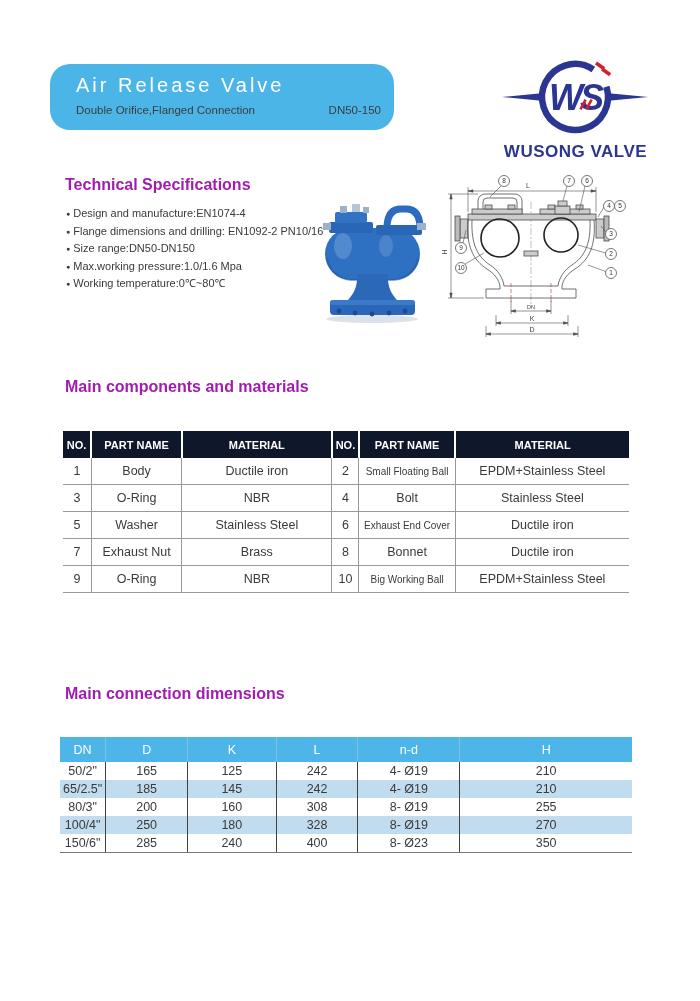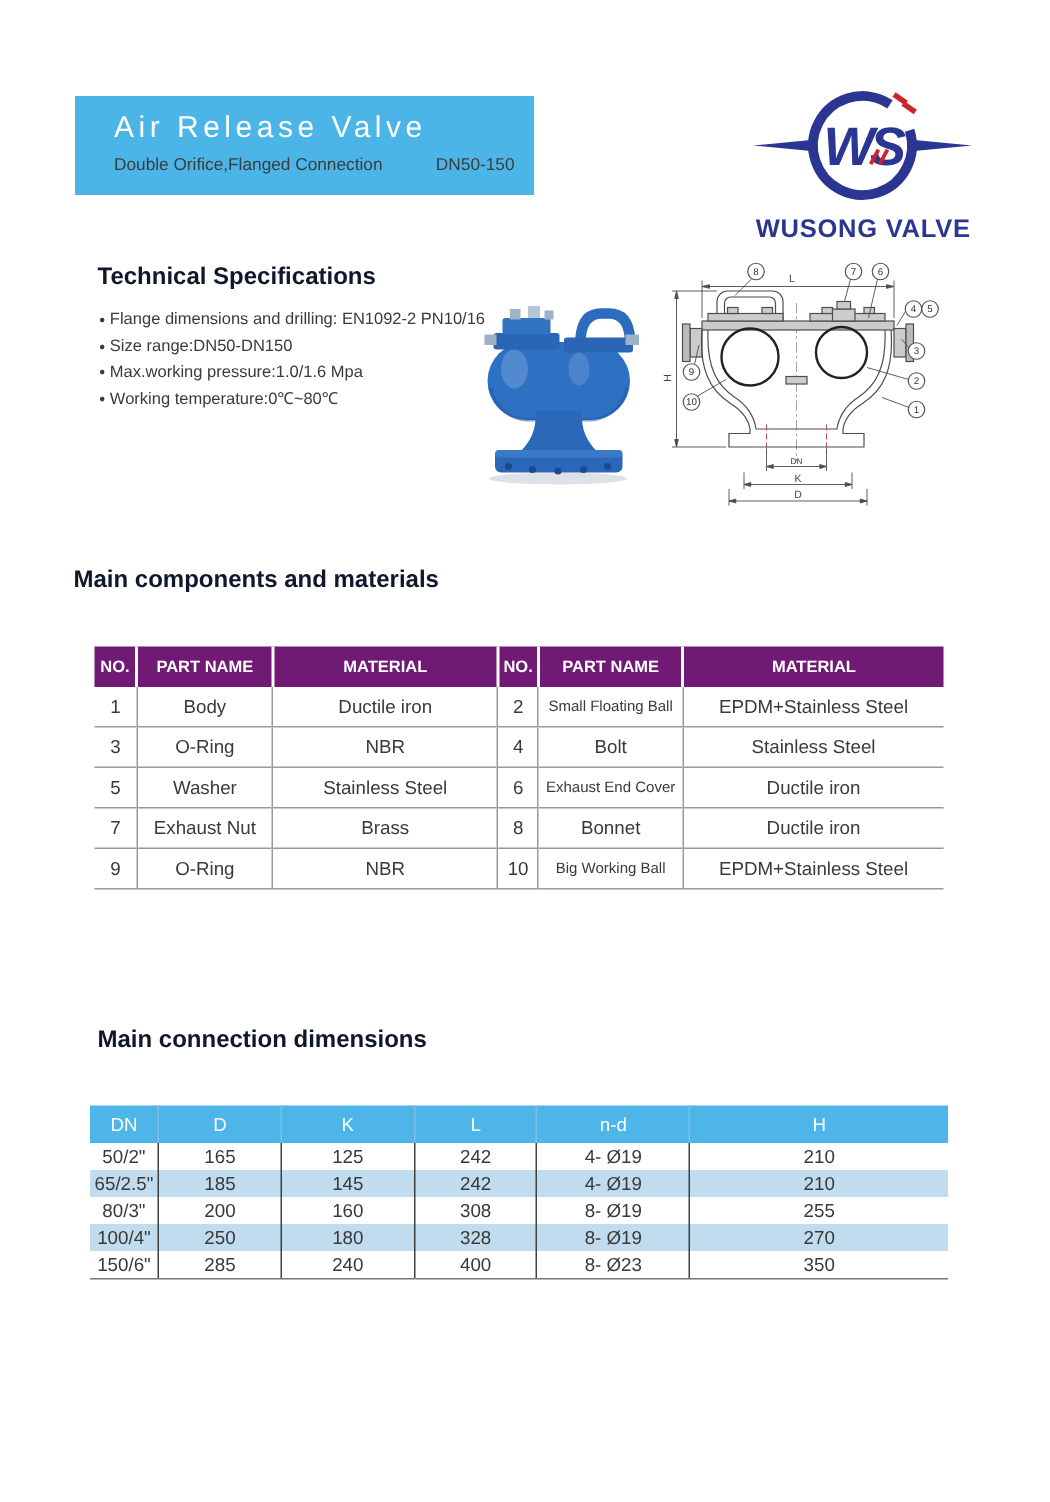--- a/index.html
+++ b/index.html
@@ -1,46 +1,46 @@
 <!DOCTYPE html>
 <html><head>
 <meta charset="utf-8">
 <style>
   html,body{margin:0;padding:0;background:#fff;}
   #page{position:relative;width:700px;height:1001px;background:#fff;overflow:hidden;
         font-family:"Liberation Sans",sans-serif;color:#3a3a3a;}
 
   
-  .banner{position:absolute;left:50px;top:64px;width:306px;height:66px;background:#4cb5e8;}
+  .banner{position:absolute;left:50px;top:64px;width:344px;height:66px;background:#4cb5e8;border-radius:20px;}
   .banner .title{margin:10px 0 0 26px;font-size:20px;font-weight:normal;color:#ffffff;letter-spacing:3px;}
   .banner .sub{display:flex;justify-content:space-between;margin:7px 13px 0 26px;
                font-size:11.5px;font-weight:normal;color:#3c3c3c;}
 
   
   .logo{position:absolute;left:498px;top:50px;width:155px;text-align:center;}
   .logo .wordmark{color:#2b3592;font-weight:bold;font-size:17px;letter-spacing:.5px;margin-top:-4px;}
 
   
-  .section-heading{position:absolute;color:#0f172a;font-size:16px;font-weight:600;}
+  .section-heading{position:absolute;color:#a21caf;font-size:16px;font-weight:600;}
   #spec-heading{left:65px;top:176px;}
-  #comp-heading{left:49px;top:378px;}
+  #comp-heading{left:65px;top:378px;}
   #dim-heading{left:65px;top:685px;}
 
   
   .spec-list{position:absolute;left:66px;top:205px;}
   .spec-list .item{font-size:11px;line-height:17.5px;color:#3a3a3a;}
   .spec-list .item::before{content:"●";font-size:7px;vertical-align:1px;margin-right:3px;}
 
   
   .photo{position:absolute;left:305px;top:192px;}
   .drawing{position:absolute;left:438px;top:168px;}
 
   
   .comp-table{position:absolute;left:63px;top:431px;width:566px;border-collapse:collapse;table-layout:fixed;}
-  .comp-table th{background:#701a75;color:#fff;font-size:11px;font-weight:600;height:27px;
+  .comp-table th{background:#0f172a;color:#fff;font-size:11px;font-weight:600;height:27px;
                  border-left:2px solid #fff;padding:0;}
   .comp-table th:first-child{border-left:none;}
   .comp-table td{height:26px;text-align:center;font-size:12.5px;color:#3a3a3a;padding:0;
                  border-top:1px solid #999;border-left:1px solid #999;}
   .comp-table td:first-child{border-left:none;}
   .comp-table tbody tr:first-child td{border-top:none;}
   .comp-table tbody tr:last-child td{border-bottom:1px solid #999;}
   .comp-table td.sm{font-size:10px;}
 
   
@@ -76,20 +76,21 @@
       <polygon points="150,47 108,43 108,51" fill="#2b3592"></polygon>
       <text x="77" y="60" text-anchor="middle" font-size="36" font-style="italic" font-weight="bold" fill="#2b3592" letter-spacing="-3">WS</text>
       <rect x="84" y="49" width="2.6" height="11" fill="#cf2430" transform="rotate(28 85 54)"></rect>
       <rect x="90" y="49" width="2.6" height="11" fill="#cf2430" transform="rotate(28 91 54)"></rect>
     </svg>
     <div class="wordmark">WUSONG VALVE</div>
   </div>
 
   <div id="spec-heading" class="section-heading">Technical Specifications</div>
   <div class="spec-list">
+    <div class="item">Design and manufacture:EN1074-4</div>
     <div class="item">Flange dimensions and drilling: EN1092-2 PN10/16</div>
     <div class="item">Size range:DN50-DN150</div>
     <div class="item">Max.working pressure:1.0/1.6 Mpa</div>
     <div class="item">Working temperature:0℃~80℃</div>
   </div>
 
   <svg class="photo" width="135" height="135" viewBox="0 0 135 135">
     <ellipse cx="67" cy="127" rx="46" ry="4" fill="rgba(30,60,110,.15)"></ellipse>
     <path d="M82,34 q1,-17 14,-17 h5 q13,0 14,17" fill="none" stroke="#2c6bbd" stroke-width="7"></path>
     <circle cx="46" cy="62" r="26" fill="#2e70c2"></circle>

